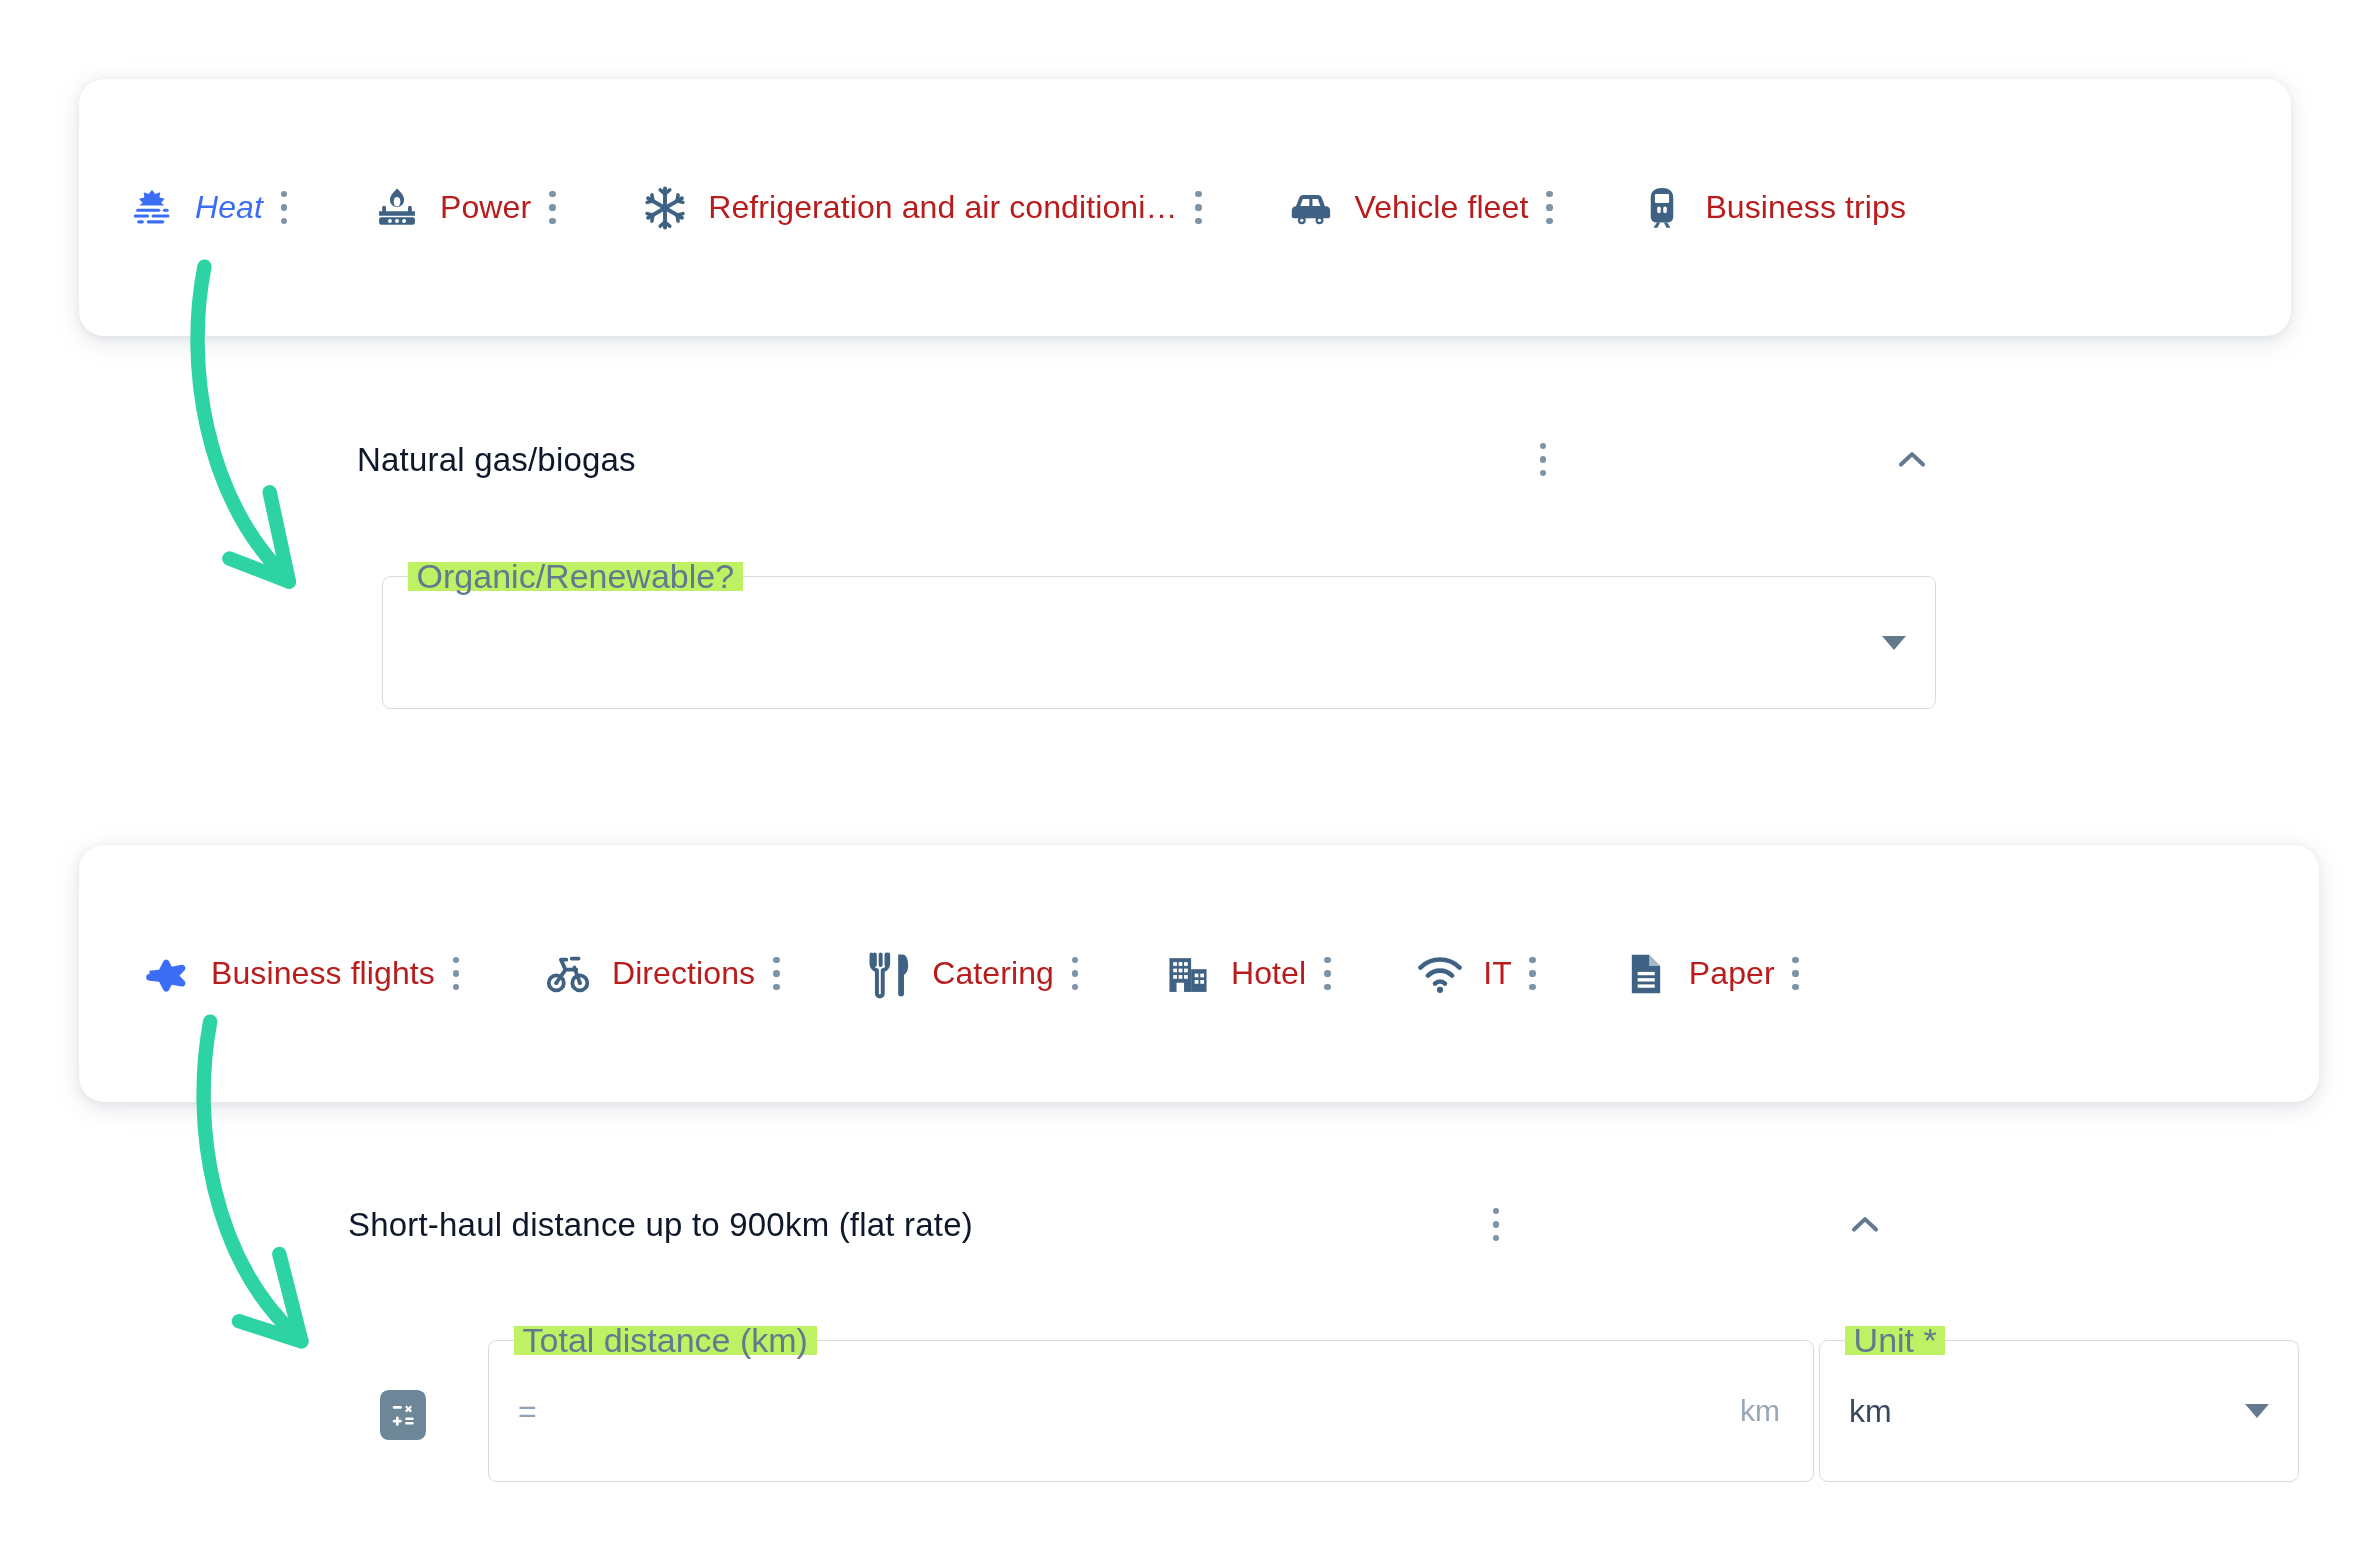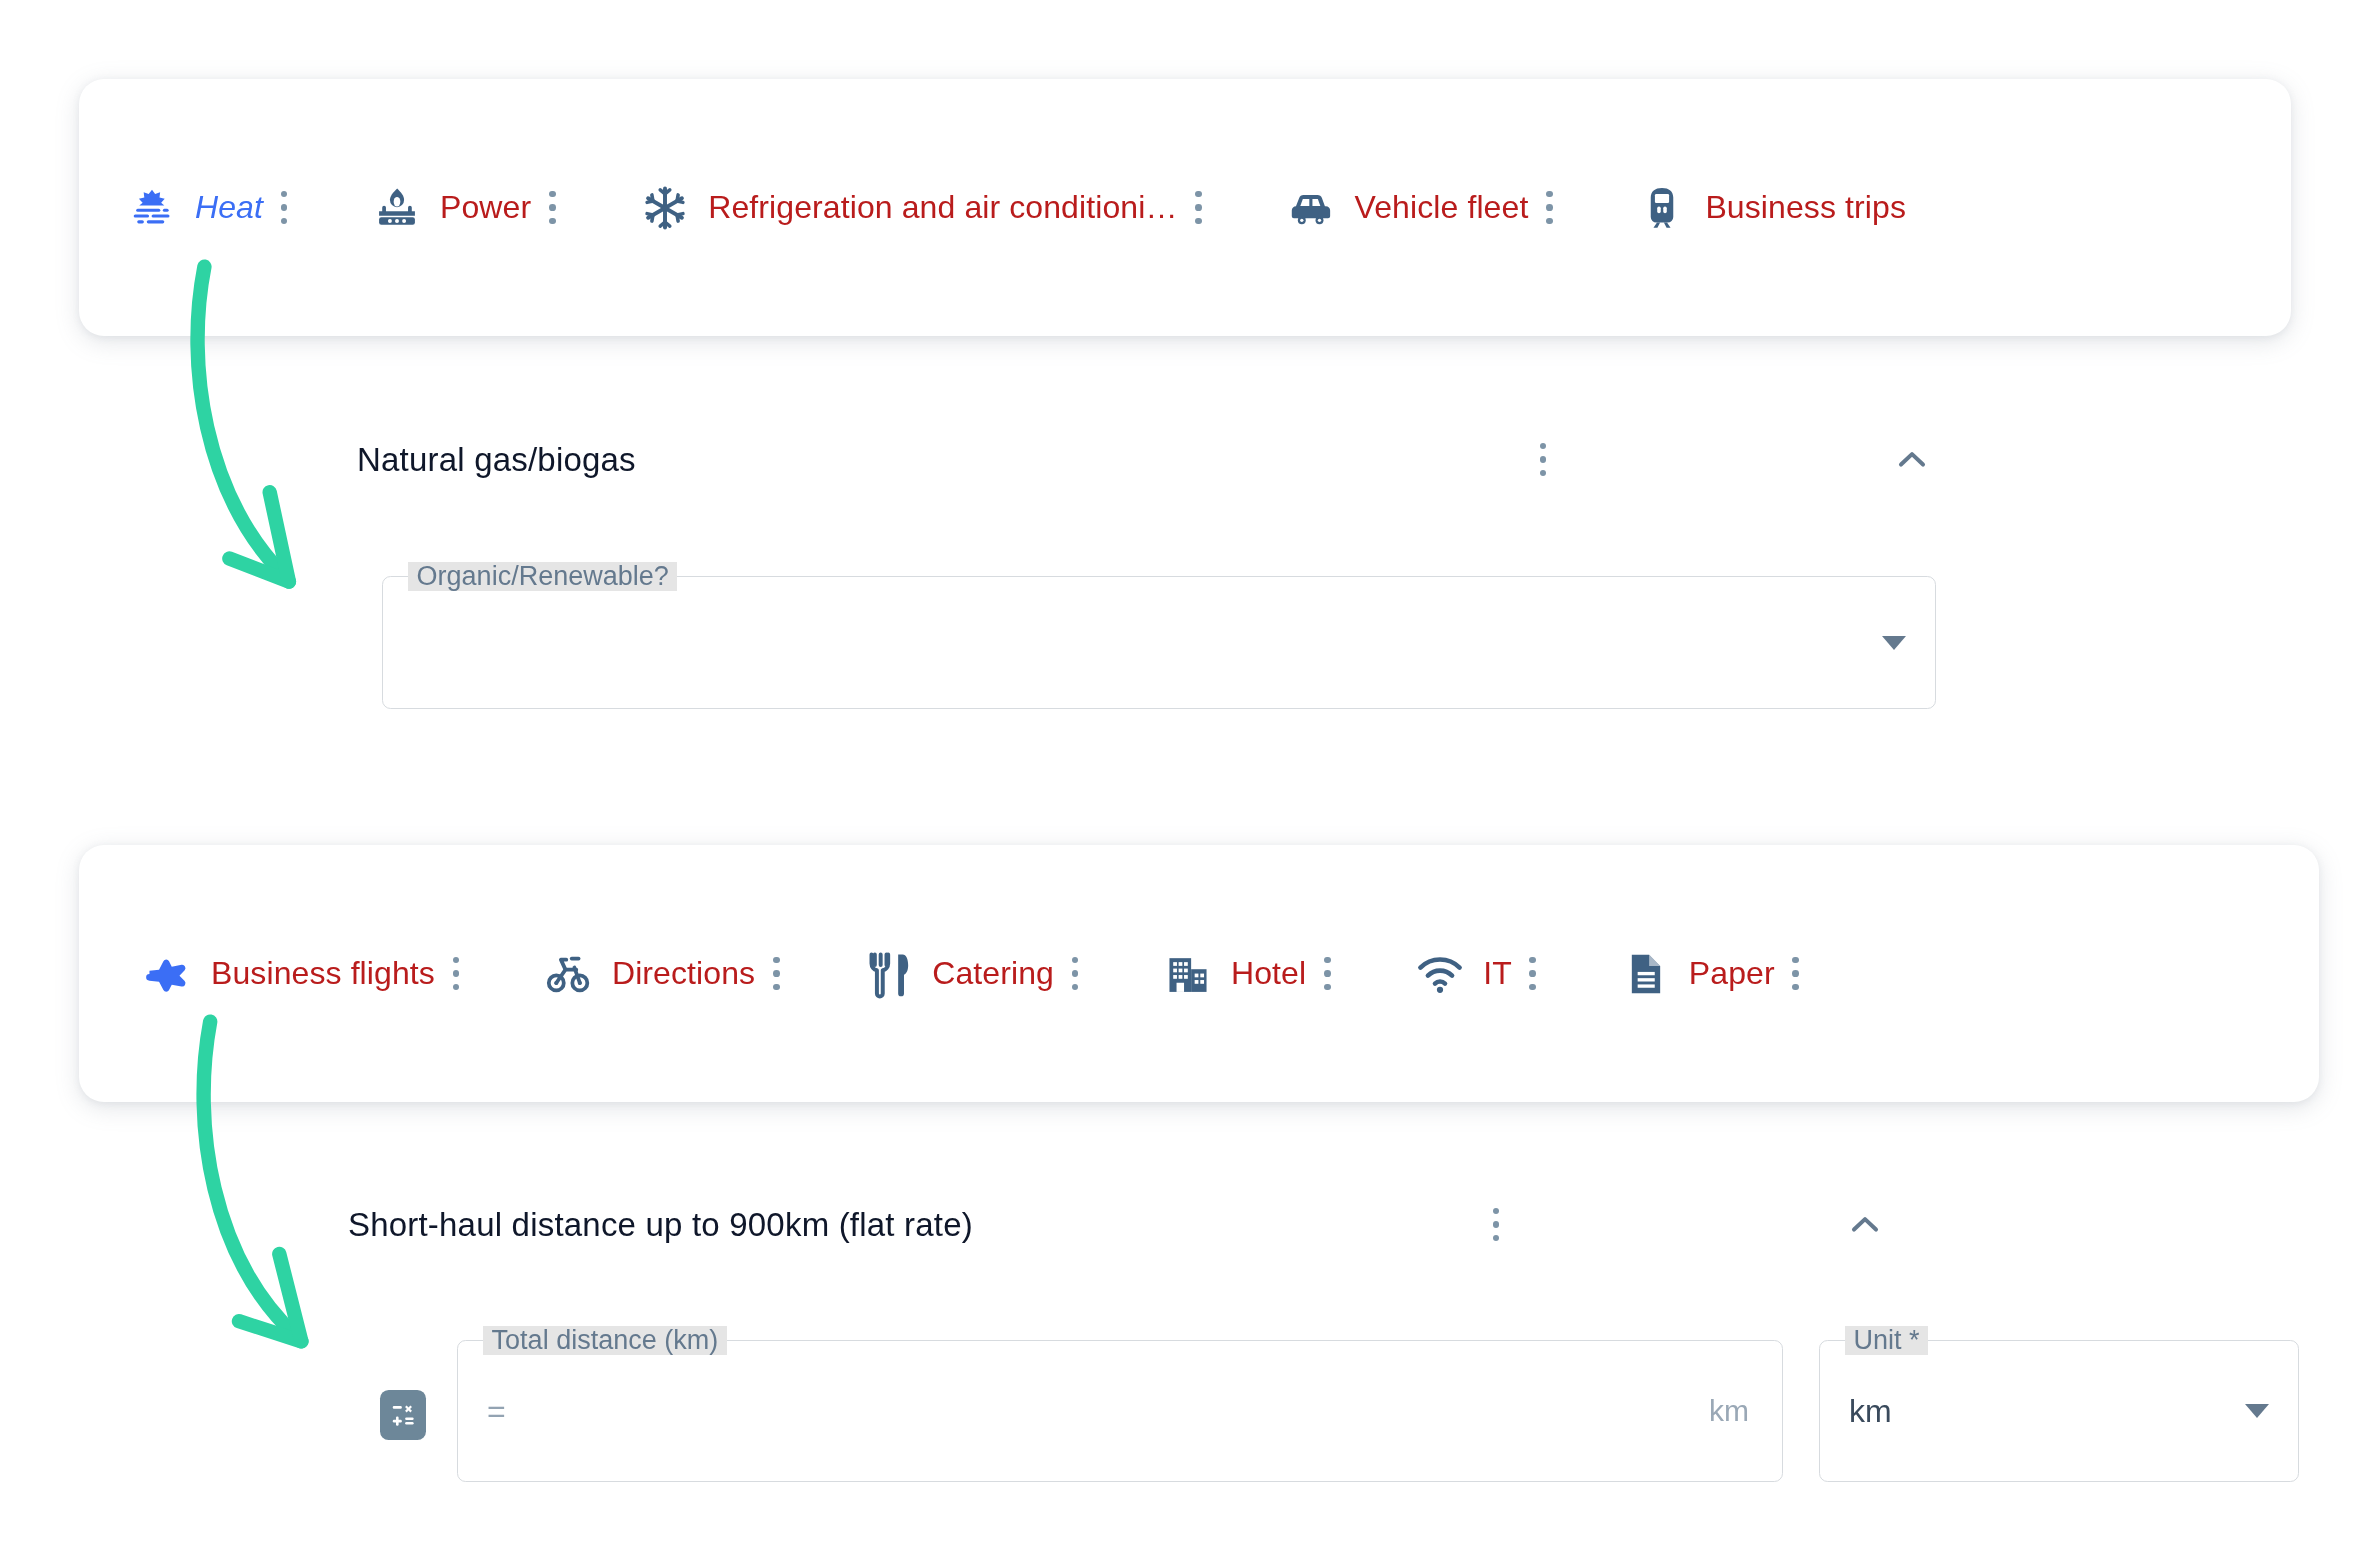--- a/index.html
+++ b/index.html
@@ -121,22 +121,22 @@
     border: 1.9px solid #d7dbdf;
     border-radius: 8.6px;
     background: #ffffff;
     box-sizing: border-box;
   }
   .mfield > .legend {
     position: absolute;
     top: -15.4px;
     left: 25px;
     padding: 0 8.6px;
-    background: #e5e5e5;
-    font-size: 27px;
+    background: #bef264;
+    font-size: 34px;
     color: #64798e;
     line-height: 29px;
     white-space: nowrap;
   }
   .mfield > .value {
     position: absolute;
     left: 29px;
     top: 50%;
     transform: translateY(-50%);
     font-size: 32px;
@@ -157,21 +157,21 @@
     top: 50%;
     transform: translateY(-50%);
     width: 0; height: 0;
     border-left: 12.5px solid transparent;
     border-right: 12.5px solid transparent;
     border-top: 14.4px solid #64798e;
     cursor: pointer;
   }
 
   #field-organic  { left: 382px;  top: 576px;  width: 1554px; height: 133px; }
-  #field-distance { left: 457px;  top: 1340px; width: 1326px; height: 142px; }
+  #field-distance { left: 488px;  top: 1340px; width: 1326px; height: 142px; }
   #field-unit     { left: 1819px; top: 1340px; width: 480px;  height: 142px; }
 
   
   #calc-toggle {
     position: absolute;
     left: 380px; top: 1390px;
     width: 46px; height: 50px;
     border-radius: 8.6px;
     background: #6d8799;
     display: flex;

